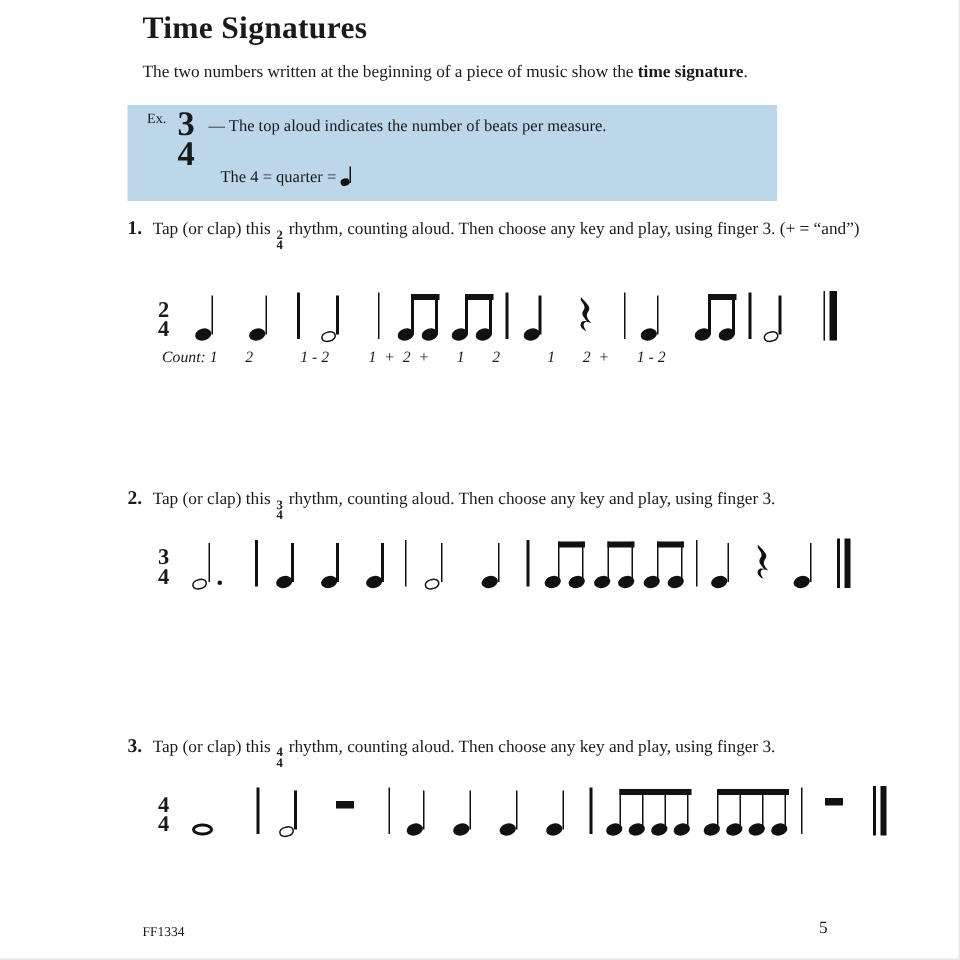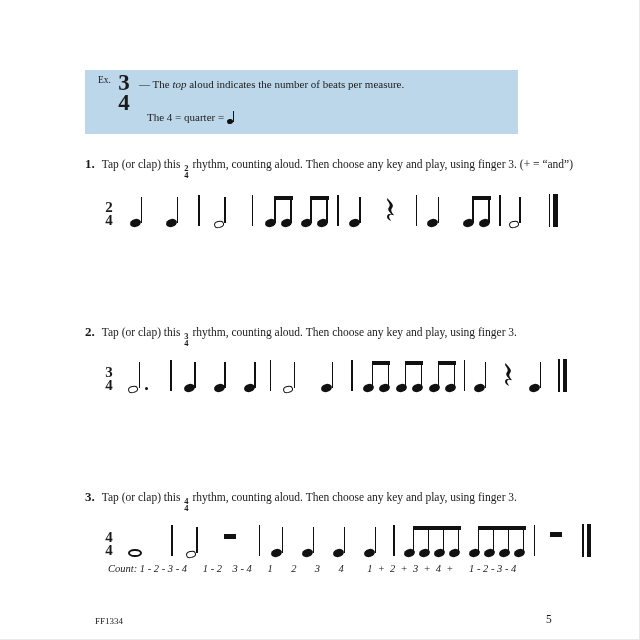--- a/index.html
+++ b/index.html
@@ -2,21 +2,21 @@
 <html><head>
 <meta charset="utf-8">
 <style>
   html,body{margin:0;padding:0;background:#fff;}
   #page{position:relative;width:640px;height:640px;background:#fff;overflow:hidden;
         font-family:"Liberation Serif",serif;color:#1a1a1a;
         border-right:1px solid #e8e8e8;border-bottom:1px solid #e8e8e8;box-sizing:border-box;}
   .abs{position:absolute;}
   #title{left:95px;top:6px;font-size:21px;font-weight:bold;letter-spacing:.2px;}
   #intro{left:95px;top:42px;font-size:11.5px;}
-  b{font-weight:bold;} .it{font-style:italic;}
+  b{font-weight:bold;} .it{}
   
   #exbox{left:85px;top:70px;width:433px;height:64px;}
   #exbox .exlabel{left:13px;top:5px;font-size:9.5px;}
   #exbox .bignum{left:31px;font:bold 23px/19px "Liberation Serif",serif;width:16px;text-align:center;}
   #exbox .boxline{font-size:11px;left:54px;white-space:nowrap;}
   
   .mini-note{position:relative;display:inline-block;width:9px;height:14px;vertical-align:-3px;}
   .mini-note::before{content:"";position:absolute;left:0;bottom:0;width:6px;height:4.6px;background:#111;border-radius:50%;transform:rotate(-15deg);}
   .mini-note::after{content:"";position:absolute;left:5.6px;bottom:2px;width:1.2px;height:11px;background:#111;}
   
@@ -54,31 +54,33 @@
   .countline{font-size:10.5px;font-style:italic;white-space:pre;}
   
   #footl{left:95px;top:616px;font-size:9px;}
   #footr{left:546px;top:613px;font-size:11.5px;}
 </style>
 </head>
 <body>
 
 <div id="page">
 
-
+  <div id="title" class="abs">Time Signatures</div>
+
+  <div id="intro" class="abs"><span>The two numbers written at the beginning of a piece of music show the </span><b>time signature</b><span>.</span></div>
 
   <div id="exbox" class="abs" style="background: rgb(189, 215, 234);">
     <span class="abs exlabel">Ex.</span>
     <span class="abs bignum" style="top:3px;">3</span>
     <span class="abs bignum" style="top:23px;">4</span>
     <div class="abs boxline" style="top:8px;"><span>— The </span><span class="it">top</span><span> aloud indicates the number of beats per measure.</span></div>
     <div class="abs boxline" style="top:40px;left:62px;"><span>The 4 = quarter = </span><span class="mini-note"></span></div>
   </div>
 
-  <div class="abs exhead" style="left:85px;top:156px;">
+  <div class="abs exhead" style="left:85px;top:144px;">
     <span class="exnum">1.</span><span>Tap (or clap) this </span><span class="frac">
         <span>2</span>
         <span>4</span>
       </span><span> rhythm, counting aloud. Then choose any key and play, using finger 3. (+ = “and”)</span>
   </div>
   <div class="row" style="left:100px;top:191px;">
       <span class="g ts" style="margin-right: 12px;">
         <span>2</span>
         <span>4</span>
       </span>
@@ -133,20 +135,21 @@
       <span class="g bar" style="margin-right: 8px;"></span>
       <span class="g note" style="margin-right: 28px;">
         <span class="head open"></span>
         <span class="stem"></span>
       </span>
       <span class="g final">
         <span class="thin"></span>
         <span class="thick"></span>
       </span>
     </div>
+  <div class="abs countline" style="left:108px;top:233px;"><span>Count: </span><span>1       2            1 - 2          1  +  2  +       1       2            1       2  +       1 - 2</span></div>
 
   <div class="abs exhead" style="left:85px;top:324px;">
     <span class="exnum">2.</span><span>Tap (or clap) this </span><span class="frac">
         <span>3</span>
         <span>4</span>
       </span><span> rhythm, counting aloud. Then choose any key and play, using finger 3.</span>
   </div>
   <div class="row" style="left:100px;top:356px;">
       <span class="g ts" style="margin-right: 10px;">
         <span>3</span>
@@ -283,18 +286,17 @@
       </span>
       <span class="g bar" style="margin-right: 15px;"></span>
       <span class="g rest wr" style="margin-right: 19px;">
         <i></i>
       </span>
       <span class="g final">
         <span class="thin"></span>
         <span class="thick"></span>
       </span>
     </div>
-  <div class="abs countline" style="left:108px;top:563px;"><span>Count: </span><span>1 - 2 - 3 - 4      1 - 2    3 - 4      1       2       3       4         1  +  2  +  3  +  4  +      1 - 2 - 3 - 4</span></div>
 
   <div id="footl" class="abs">FF1334</div>
   <div id="footr" class="abs">5</div>
 
 </div>
 
 </body></html>

